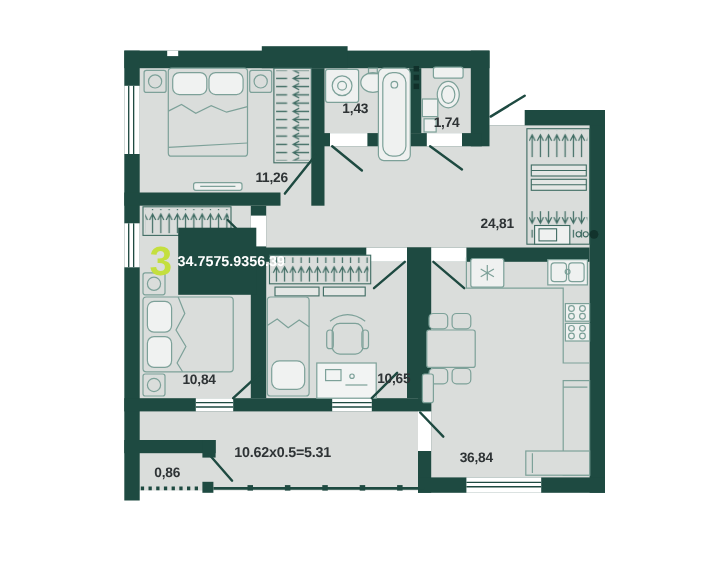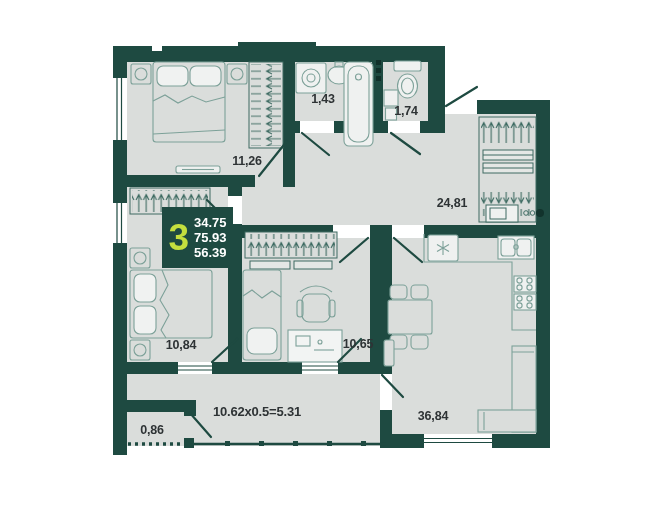--- a/index.html
+++ b/index.html
@@ -5,21 +5,21 @@
   html,body{margin:0;padding:0;background:#ffffff;}
   .stage{position:relative;width:653px;height:529px;background:#ffffff;overflow:hidden;
          font-family:"Liberation Sans",sans-serif;}
   .stage svg{position:absolute;left:0;top:0;}
   .lbl{position:absolute;transform:translate(-50%,-50%);font-weight:700;font-size:12.5px;
        color:#2E3335;letter-spacing:-0.2px;white-space:nowrap;z-index:3;}
   .lbl-balcony{font-size:13px;}
   .badge{position:absolute;left:162px;top:207px;width:71px;height:61px;background:#1E4A41;
          display:flex;align-items:center;justify-content:center;gap:5px;z-index:4;}
   .badge-rooms{color:#C4DF3E;font-size:37px;font-weight:700;line-height:1;}
-  .badge-vals{display:flex;flex-direction:column;color:#ffffff;font-size:13px;font-weight:700;
+  .badge-vals{display:flex;flex-direction:row;color:#ffffff;font-size:13px;font-weight:700;
               line-height:1.18;text-align:left;}
 </style>
 </head>
 <body>
 
 <div class="stage">
 
   <svg width="653" height="529" viewBox="0 0 653 529">
     <defs>
       <pattern id="hangDown" width="7.5" height="24" patternUnits="userSpaceOnUse">

